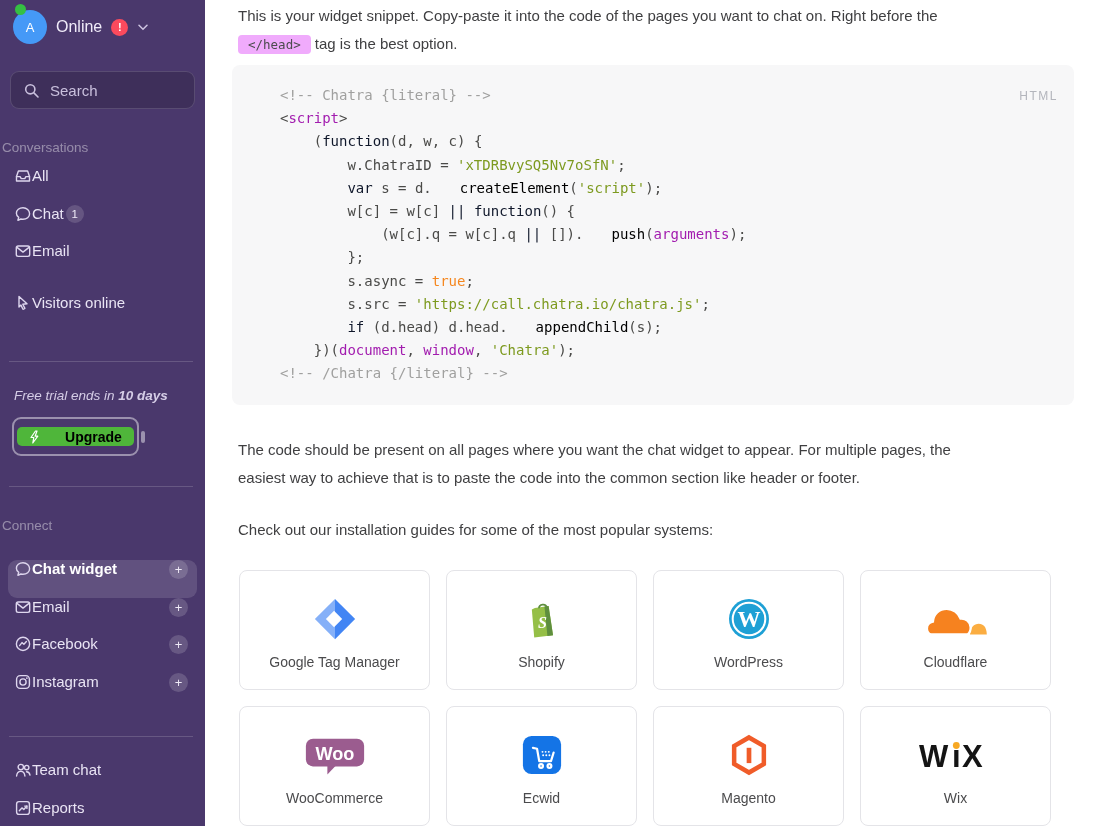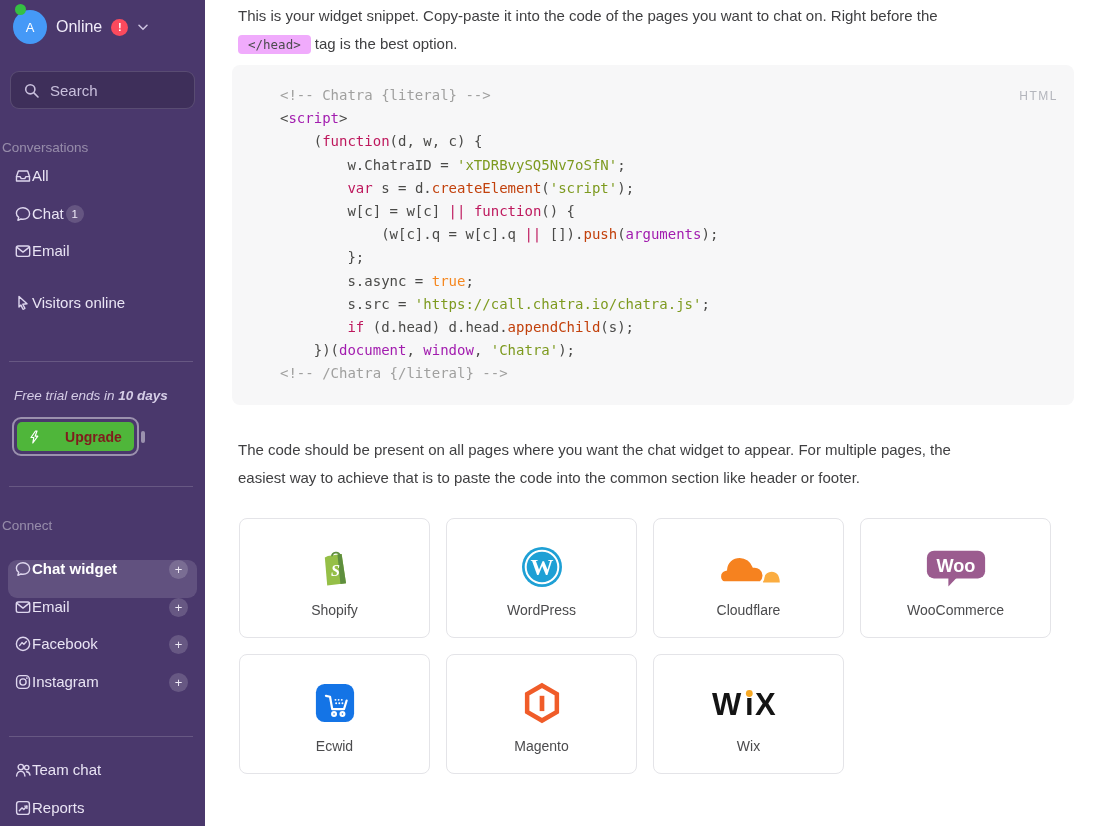--- a/index.html
+++ b/index.html
@@ -33,38 +33,38 @@
   .plus-badge{position:absolute;right:9px;width:19px;height:19px;border-radius:50%;background:rgba(255,255,255,0.16);
               color:#efeaf7;font-size:13px;font-weight:normal;display:flex;align-items:center;justify-content:center;}
   #visitors-slot{margin-top:14px;}
   hr.divider{border:none;border-top:1px solid rgba(255,255,255,0.16);margin:30px 12px 0 9px;}
   hr.divider.d3{margin-top:26px;}
   .trial{margin:26px 0 0 14px;font-size:13.5px;font-style:italic;color:#d5cde6;}
   .battery{margin:14px 0 0 12px;width:127px;height:39px;border:2px solid rgba(255,255,255,0.45);border-radius:9px;
            position:relative;box-sizing:border-box;display:flex;align-items:center;justify-content:center;cursor:pointer;}
   .battery::after{content:"";position:absolute;right:-8px;top:50%;transform:translateY(-50%);
                   width:4px;height:12px;border-radius:2px;background:rgba(255,255,255,0.45);}
-  .upgrade-btn{width:117px;height:29px;border:none;border-radius:5px;background:#4fb63a;color:#7f1d1d;font-weight:bold;
+  .upgrade-btn{width:117px;height:19px;border:none;border-radius:5px;background:#4fb63a;color:#000000;font-weight:bold;
                font-size:14px;font-family:"Liberation Sans",sans-serif;display:flex;align-items:center;justify-content:center;
                gap:25px;cursor:pointer;}
   .upgrade-btn svg{stroke:#fff;fill:none;stroke-width:1.2;stroke-linejoin:round;}
   #connect-list{margin-top:27px;}
   #bottom-list{margin-top:24px;}
 
   
   main{flex:1;background:#fff;padding:0 22px 0 27px;box-sizing:border-box;color:#3f3f41;}
   .body-text{font-size:15px;line-height:28px;color:#3f3f41;margin:0 0 0 6px;}
   .intro{margin-top:2px;}
   .inline-code{font-family:"DejaVu Sans Mono",monospace;font-size:12.5px;background:#f0abfc;color:#4c4c4e;
                padding:2px 10px;border-radius:4px;}
   .codeblock{margin-top:6px;background:#f7f7f8;border-radius:8px;position:relative;
              padding:19px 20px 19px 48px;box-sizing:border-box;}
   .lang-label{position:absolute;top:24px;right:16px;font-size:12px;letter-spacing:1.5px;color:#b3b5bc;}
   .code-line{font-family:"DejaVu Sans Mono",monospace;font-size:14px;line-height:23.2px;white-space:pre;color:#4a4a48;}
-  .t-c{color:#a0a09f;} .t-r{color:#a21caf;} .t-p{color:#be185d;margin-top:44px;} .t-g{color:#7d9a1f;} .t-b{color:#c2410c;} .t-o{color:#f5871f;}
+  .t-c{color:#a0a09f;} .t-r{color:#a21caf;} .t-p{color:#0f172a;margin-top:44px;} .t-g{color:#7d9a1f;} .t-b{color:#000000;margin-left:28px;} .t-o{color:#f5871f;}
   .p2{margin-top:31px;}
   .p3{margin-top:24px;}
   .guides{margin:26px 0 0 7px;display:grid;grid-template-columns:repeat(4,191px);gap:16px;}
   .card{height:120px;border:1px solid #e4e4e8;border-radius:8px;background:#fff;box-sizing:border-box;
         display:flex;flex-direction:column;align-items:center;padding-top:22px;cursor:pointer;}
   .logo{height:52px;display:flex;align-items:center;justify-content:center;}
   .card-label{margin-top:9px;font-size:14px;color:#4b4b4d;}
 </style>
 </head>
 <body>
@@ -238,22 +238,33 @@
           <div class="code-line"><span>        };</span></div>
           <div class="code-line"><span>        s.async = </span><span class="t-o">true</span><span>;</span></div>
           <div class="code-line"><span>        s.src = </span><span class="t-g">'https://call.chatra.io/chatra.js'</span><span>;</span></div>
           <div class="code-line"><span>        </span><span class="t-p">if</span><span> (d.head) d.head.</span><span class="t-b">appendChild</span><span>(s);</span></div>
           <div class="code-line"><span>    })(</span><span class="t-r">document</span><span>, </span><span class="t-r">window</span><span>, </span><span class="t-g">'Chatra'</span><span>);</span></div>
           <div class="code-line"><span class="t-c">&lt;!-- /Chatra {/literal} --&gt;</span></div>
         </div>
     </div>
 
     <p class="body-text p2"><span>The code should be present on all pages where you want the chat widget to appear. For multiple pages, the</span><br><span>easiest way to achieve that is to paste the code into the common section like header or footer.</span></p>
+    <p class="body-text p3">Check out our installation guides for some of the most popular systems:</p>
 
     <div class="guides" id="guides">
+        <div class="card">
+          <div class="logo">
+            <svg width="46" height="46" viewBox="0 0 48 48">
+              <polygon points="24,3 3,24 24,45" fill="#85b0f8"></polygon>
+              <polygon points="24,3 45,24 24,45" fill="#4285f4"></polygon>
+              <polygon points="23,15.5 31.5,24 23,32.5 14.5,24" fill="#fff"></polygon>
+            </svg>
+          </div>
+          <div class="card-label">Google Tag Manager</div>
+        </div>
         <div class="card">
           <div class="logo">
             <svg width="38" height="44" viewBox="0 0 40 44">
               <path d="M12.5 10.5L27 8.2l4.6 31-19.8 2.3L9.3 12z" fill="#95bf47"></path>
               <path d="M26.9 8.2l4.7 31-5.9.7L22.6 8.8z" fill="#5e8e3e"></path>
               <path d="M16.8 10.8c0-4.6 7.3-5.7 8.3-.9" fill="none" stroke="#5e8e3e" stroke-width="1.8"></path>
               <text x="20.5" y="31" font-family="Liberation Serif,serif" font-size="17" font-weight="bold" font-style="italic" fill="#fff" text-anchor="middle">S</text>
             </svg>
           </div>
           <div class="card-label">Shopify</div>

